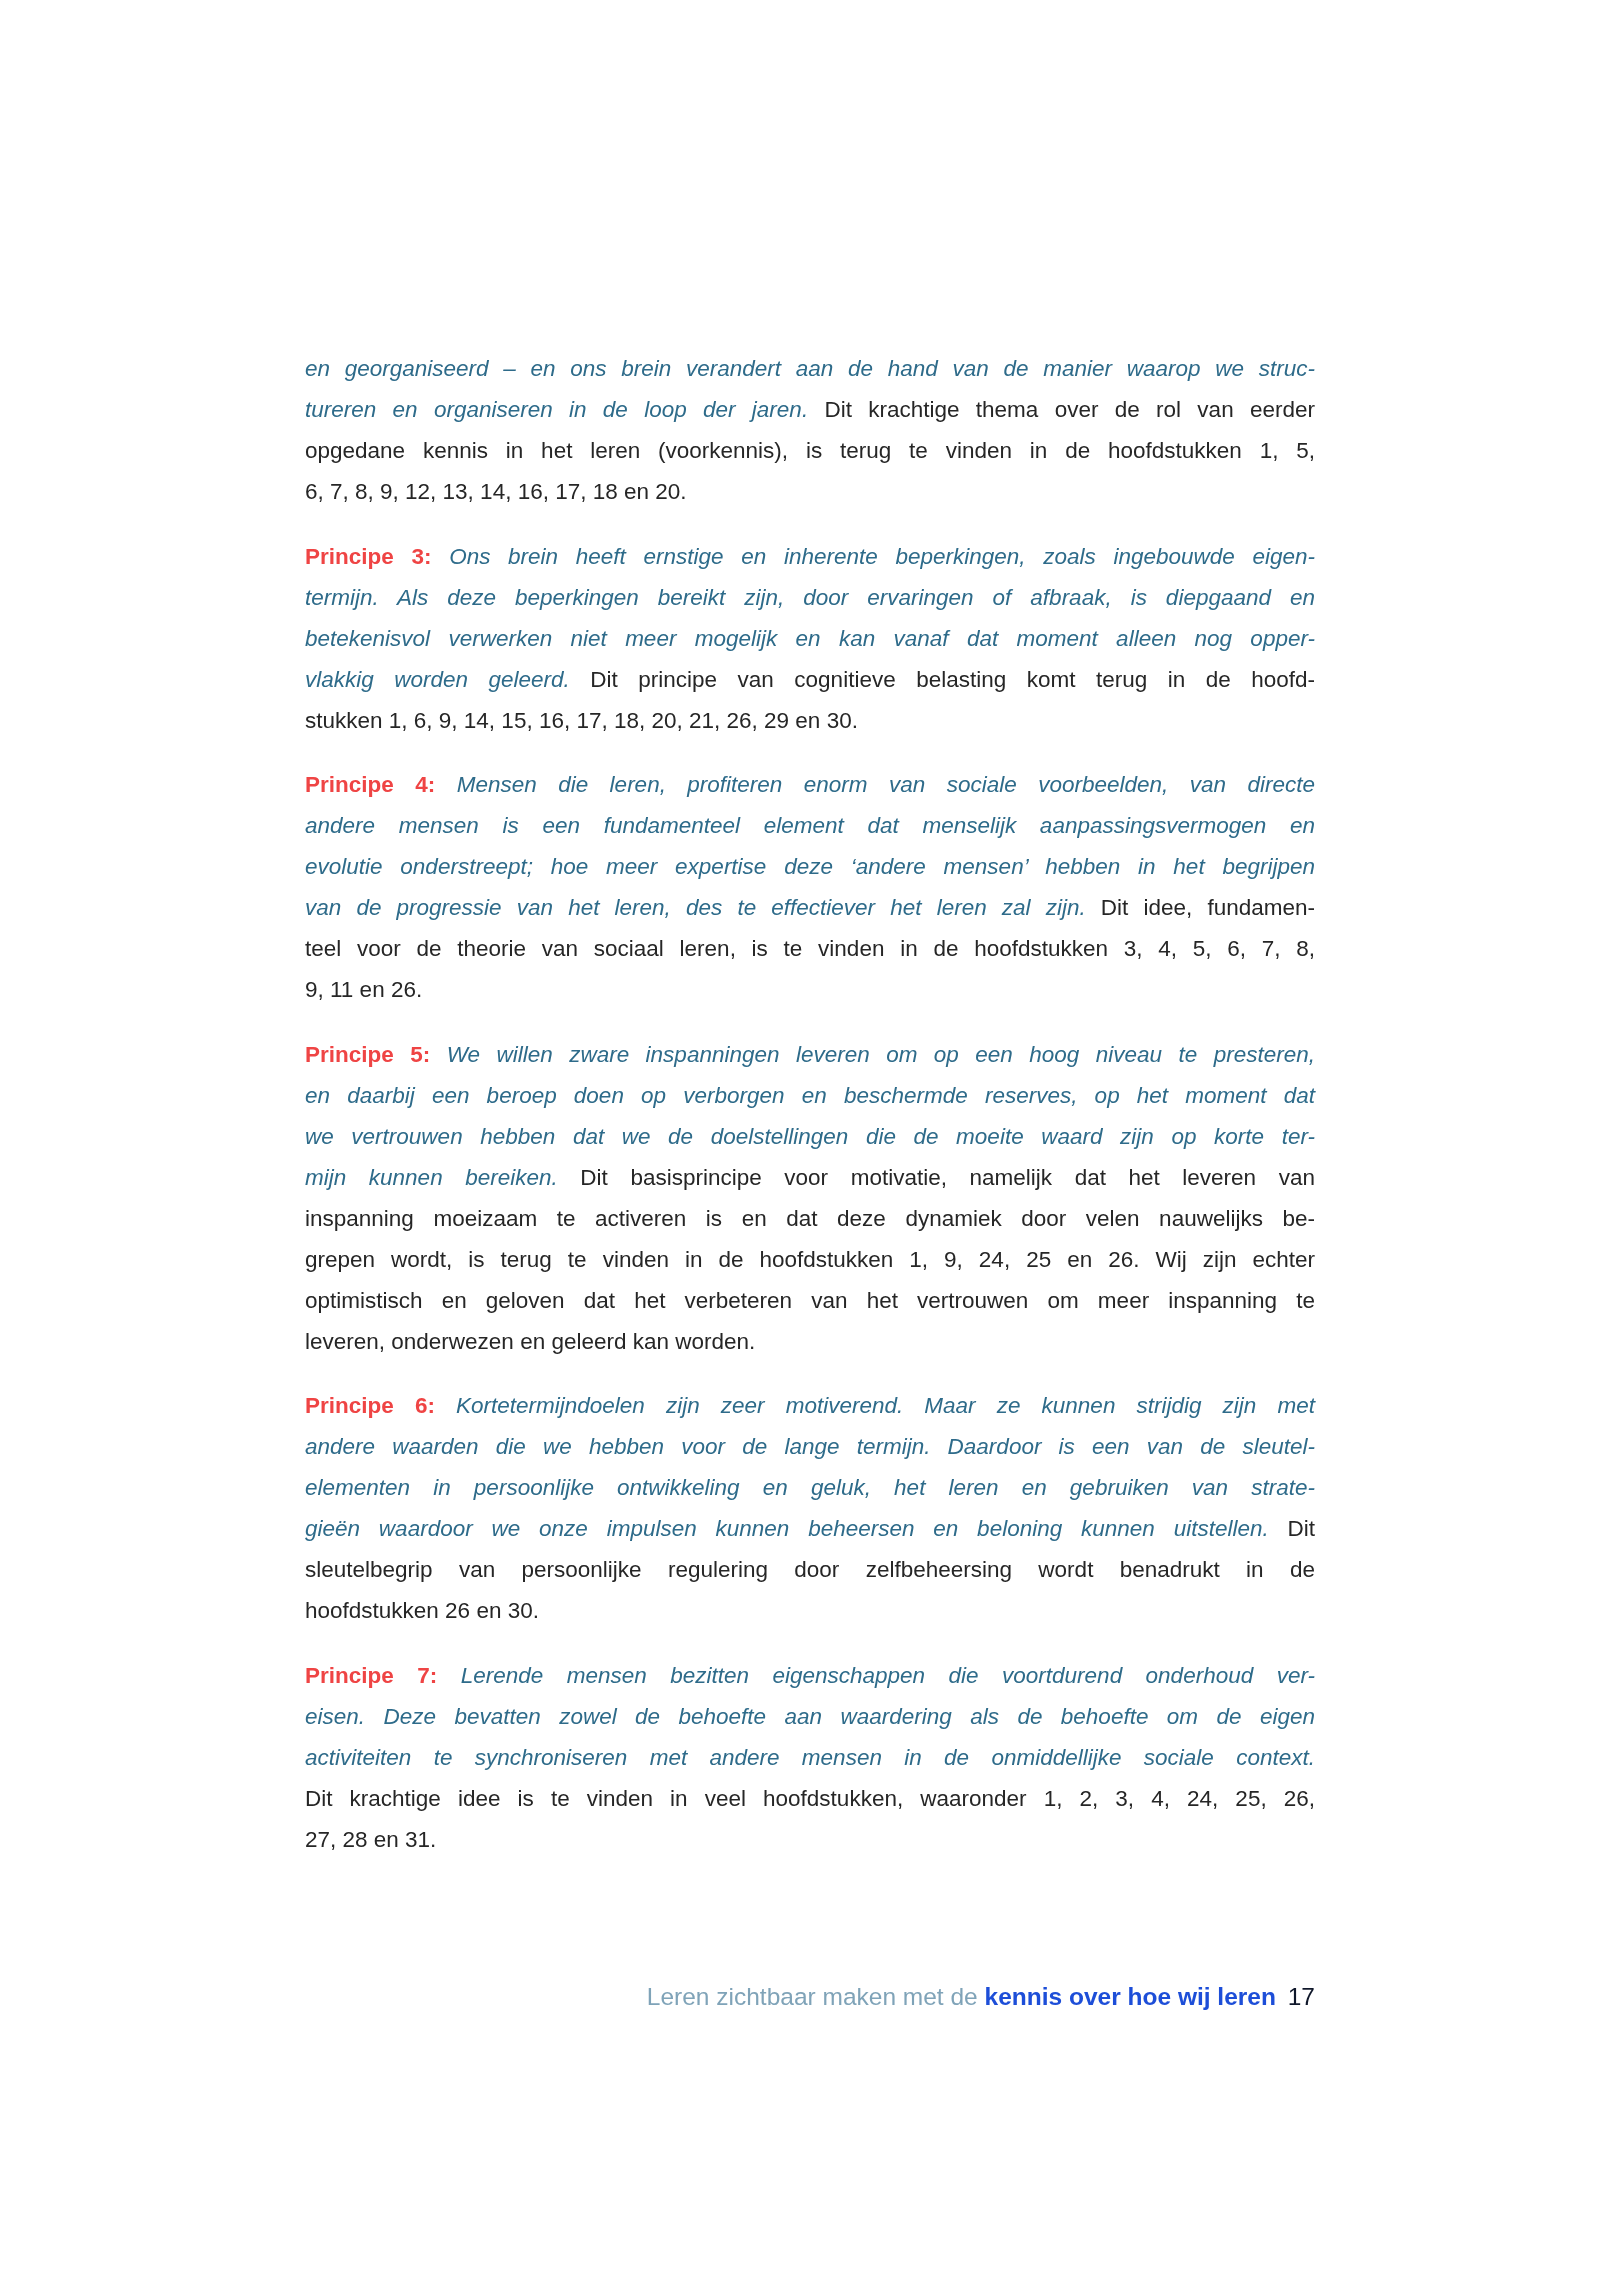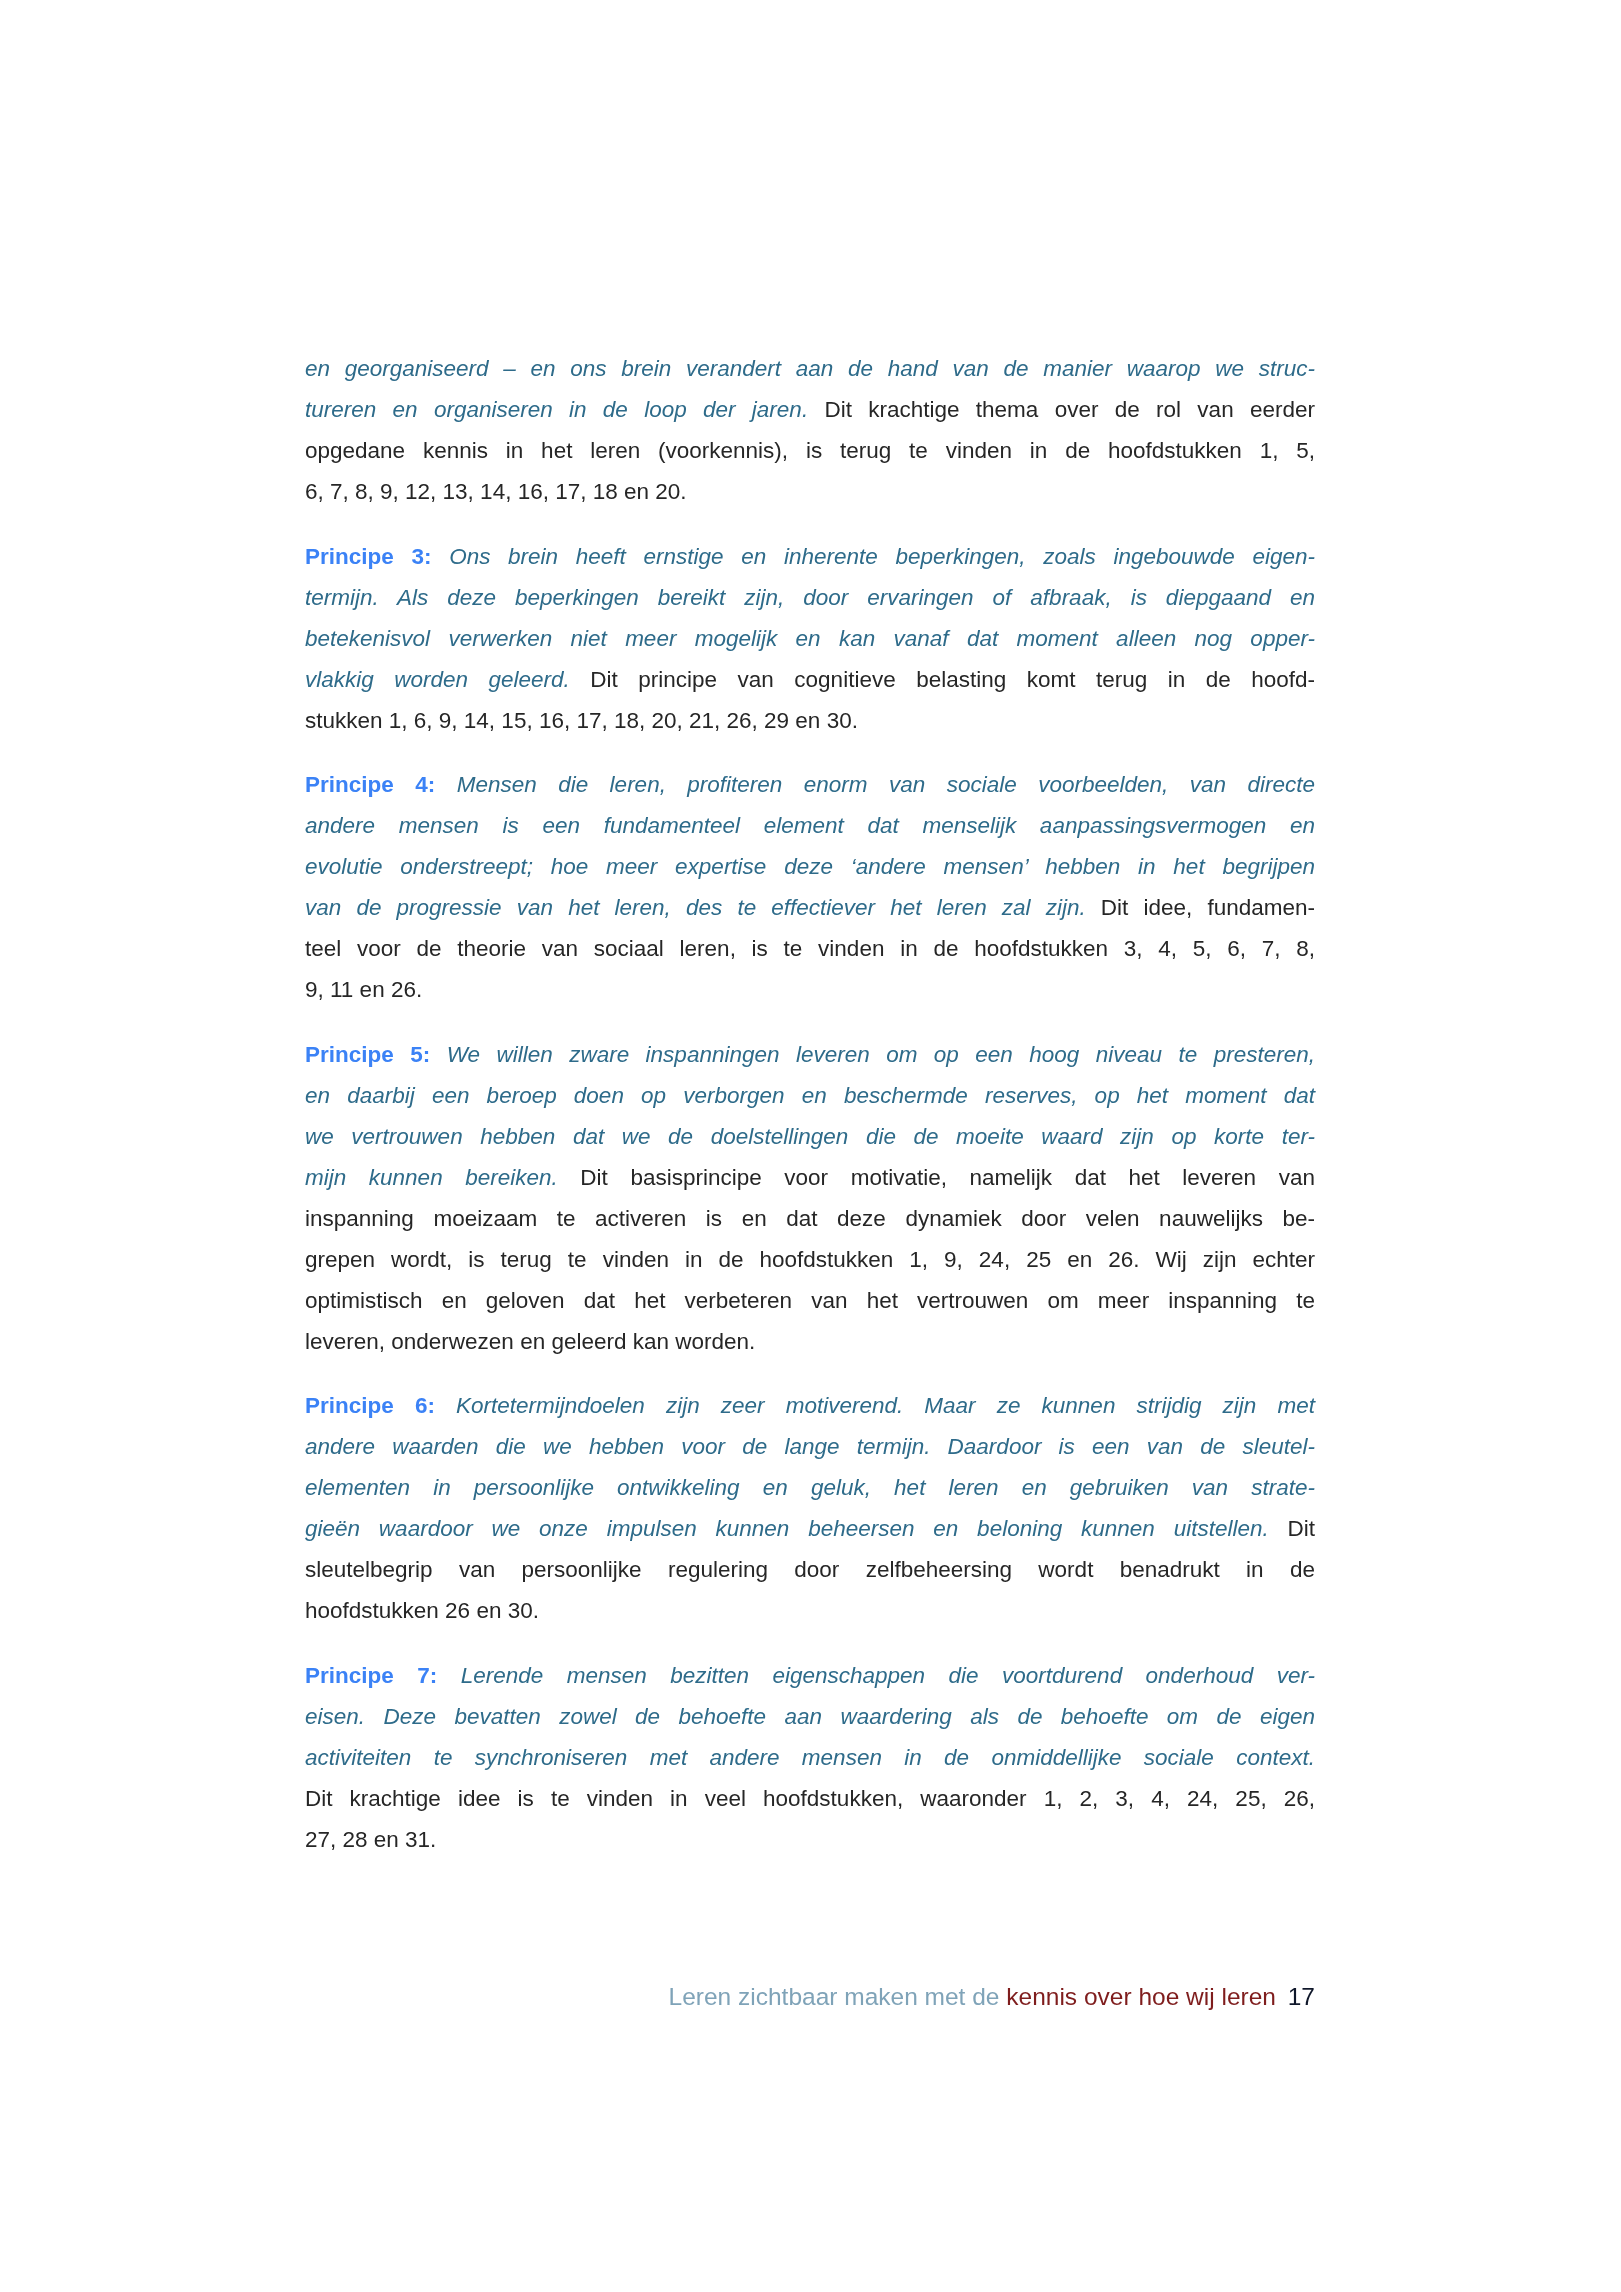--- a/index.html
+++ b/index.html
@@ -36,21 +36,21 @@
     line-height: 41px;
     height: 41px;
     white-space: normal;
     text-align: left;
   }
   .line.justify {
     text-align: justify;
     text-align-last: justify;
   }
   .seg-label {
-    color: #3b82f6;
+    color: #ef4444;
     font-weight: 700;
     font-style: normal;
   }
   .seg-italic {
     color: #2e6b8a;
     font-style: italic;
   }
   .seg-regular {
     color: #262626;
     font-style: normal;
@@ -62,22 +62,22 @@
     width: 1010px;
     text-align: right;
     font-size: 24.5px;
     line-height: 33px;
     white-space: nowrap;
   }
   .footer-light {
     color: #7fa3b8;
   }
   .footer-bold {
-    color: #7f1d1d;
-    font-weight: 400;
+    color: #1d4ed8;
+    font-weight: 700;
   }
   .footer-page {
     color: #0f172a;
     margin-left: 11.8px;
   }
 </style>
 </head>
 <body>
 
 <div class="page">

